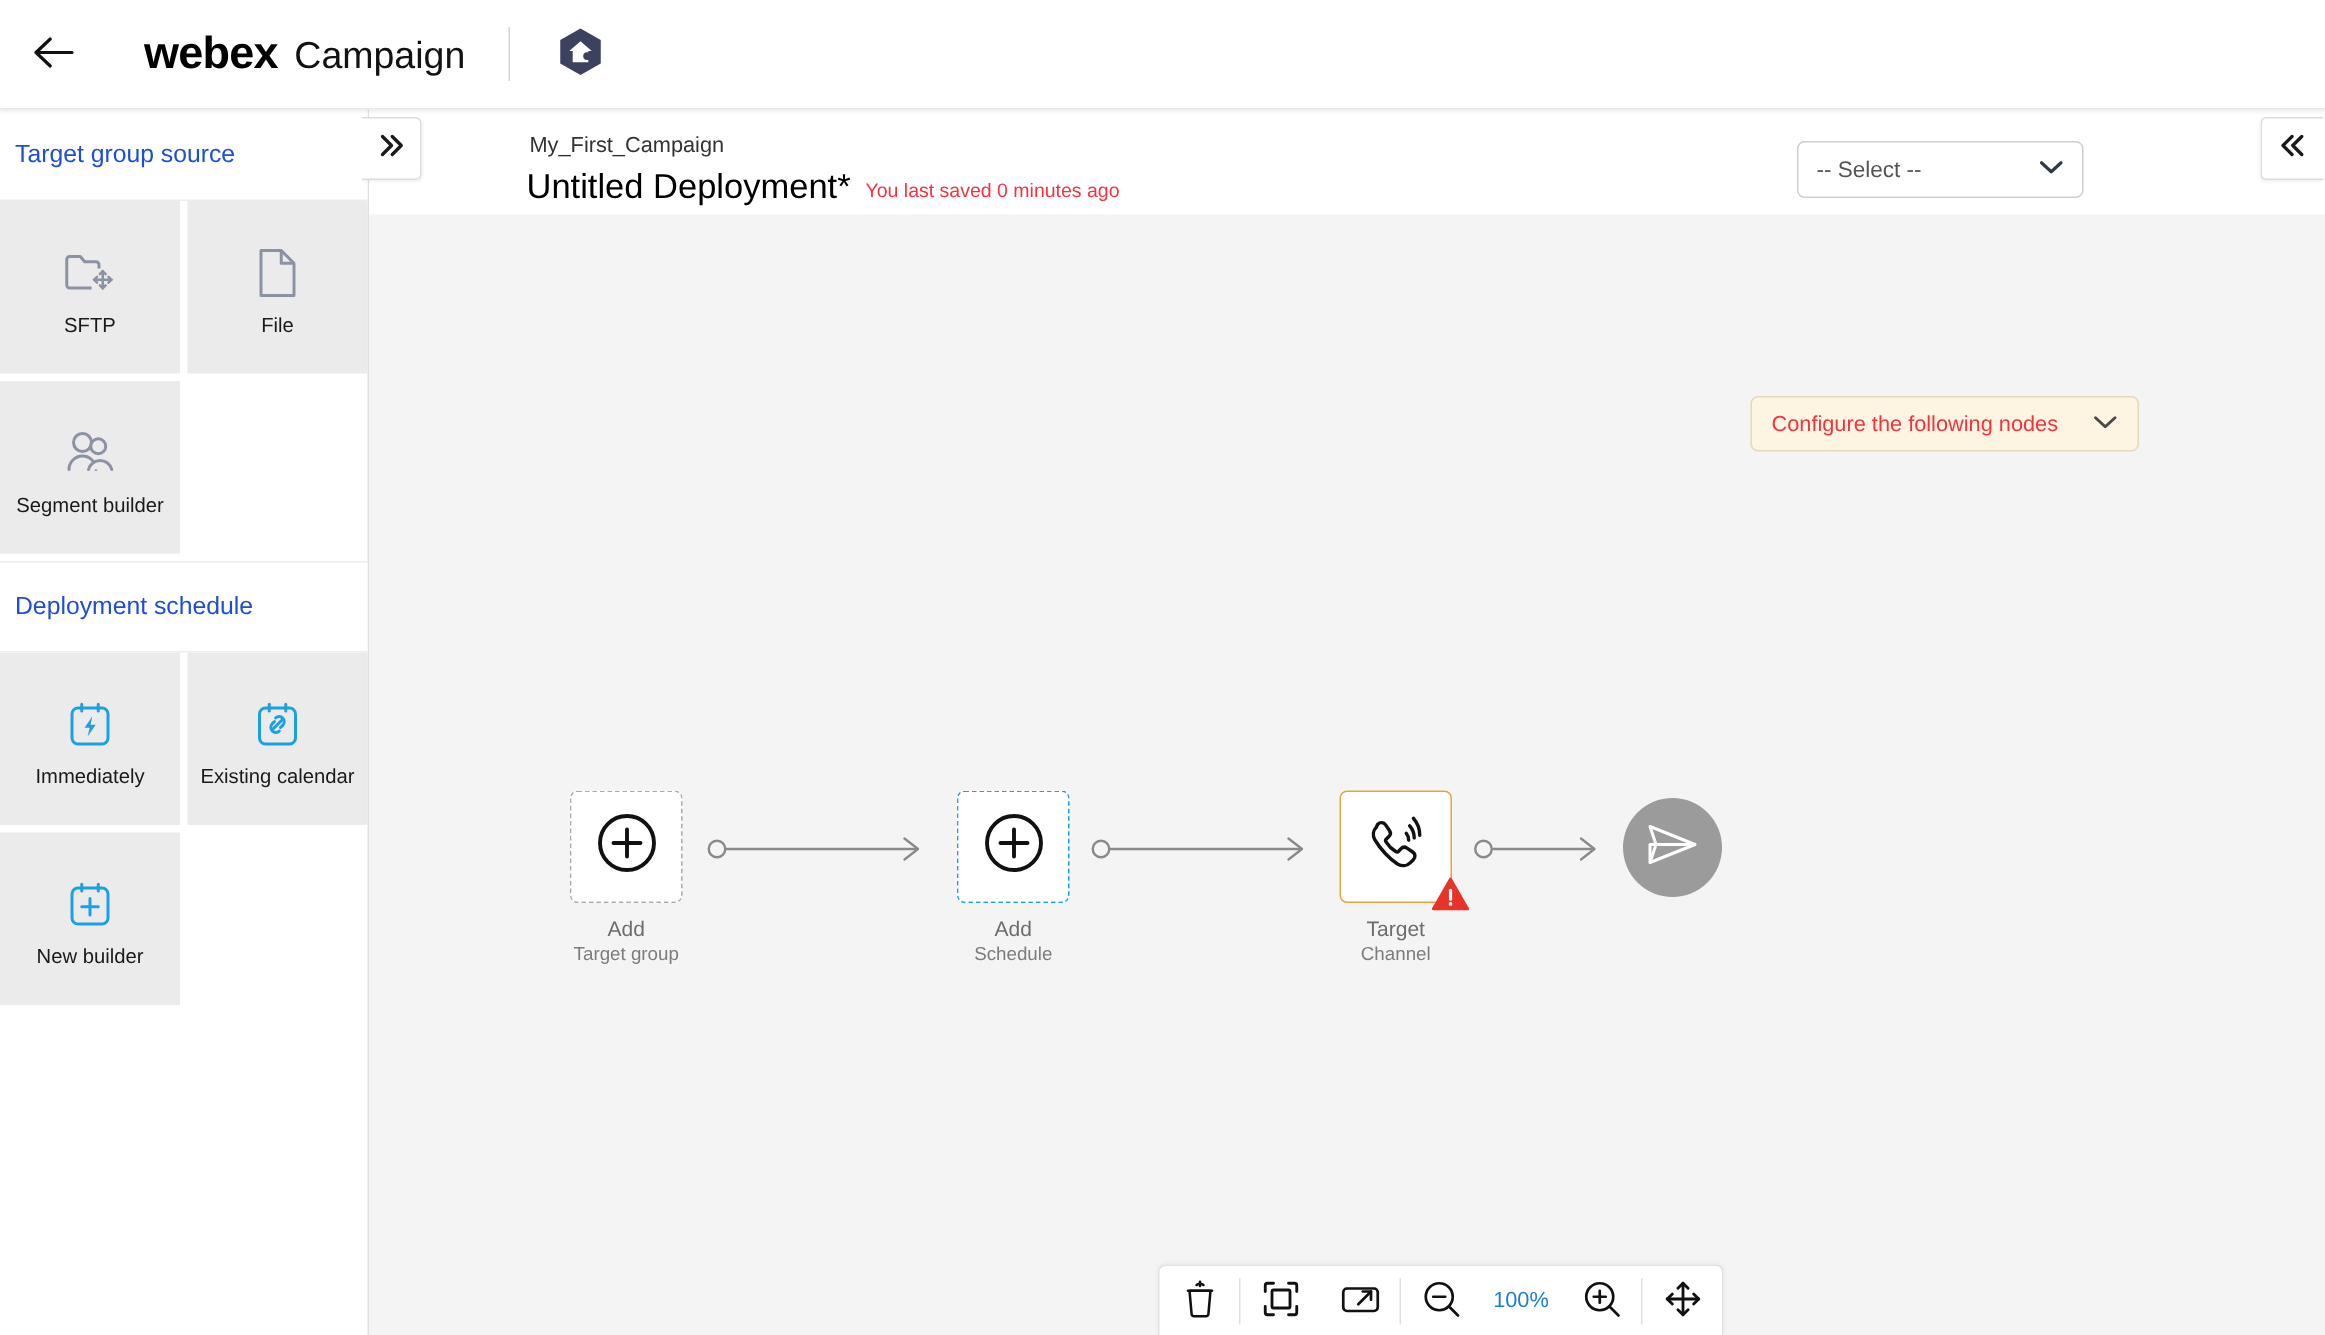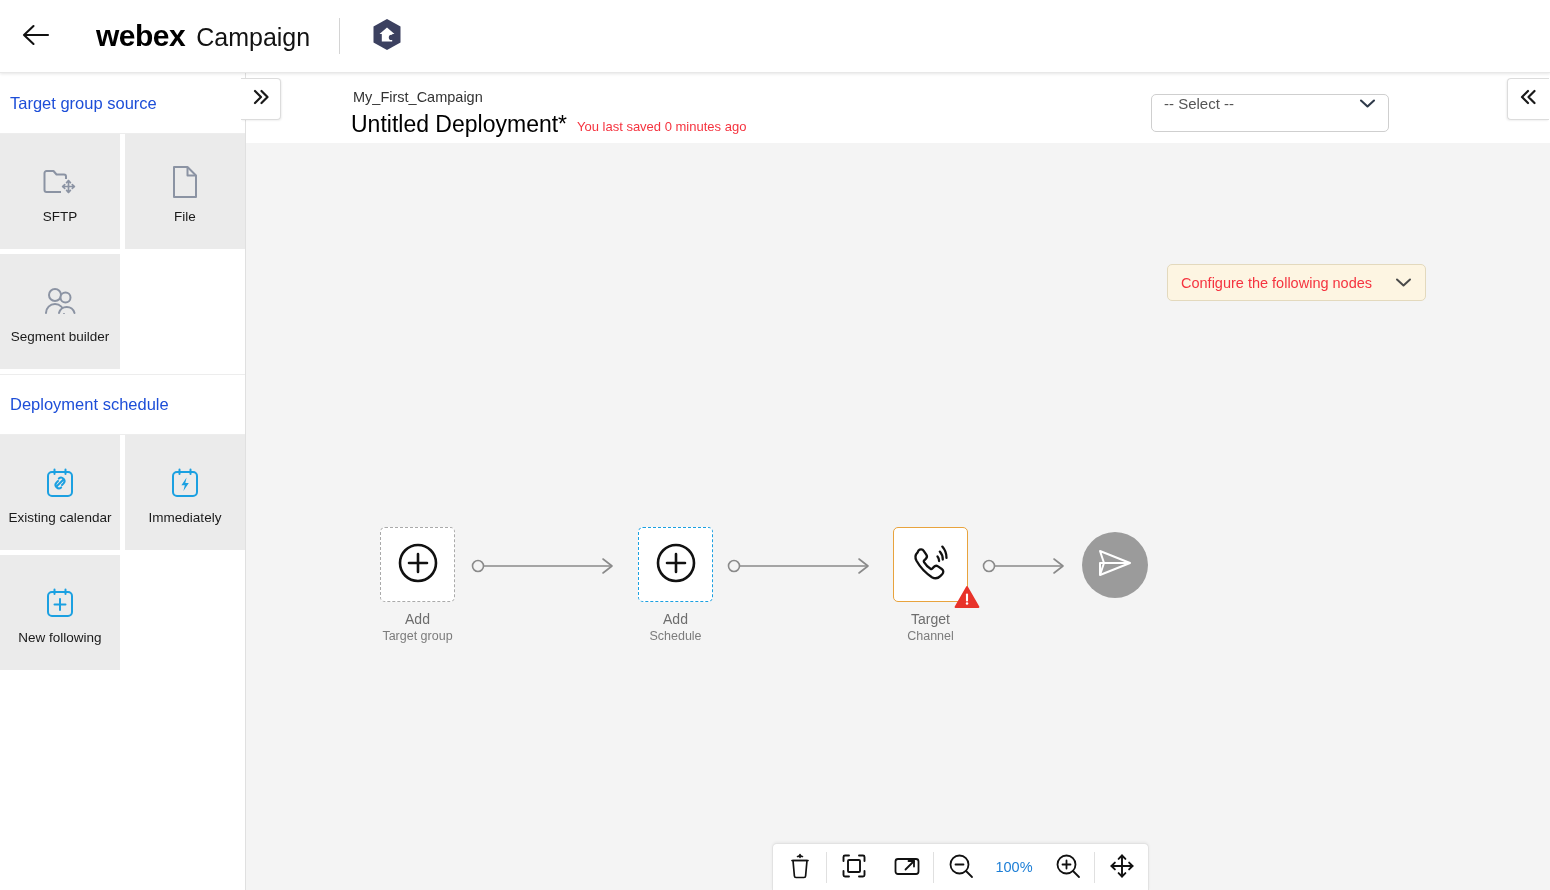--- a/index.html
+++ b/index.html
@@ -73,22 +73,22 @@
   }
 
   
   .main { position: absolute; top: 73px; left: 246px; width: 1304px; height: 817px; background: #fff; }
   .main-header { position: relative; height: 70px; background: #fff; }
   .camp-name { position: absolute; left: 107px; top: 16px; font-size: 14.5px; color: #333; }
   .depl-title { position: absolute; left: 105px; top: 38px; font-size: 23px; color: #000; font-weight: 400; }
   .saved-note { position: absolute; left: 331px; top: 46px; font-size: 13px; color: #f5333f; }
   .select-box {
     position: absolute; right: 161px; top: 21px;
-    width: 238px; height: 38px; border: 1px solid #cfcfcf; border-radius: 5px;
-    background: #fff; display: flex; padding: 0 12px;
+    width: 191px; height: 38px; border: 1px solid #cfcfcf; border-radius: 5px;
+    background: #fff; display: flex; align-items: center; padding: 0 12px;
     cursor: pointer;
   }
   .select-value { font-size: 15px; color: #555; flex: 1; }
 
   
   .canvas {
     position: absolute; top: 70px; left: 0; width: 1304px; height: 747px;
     background: #f4f4f4; overflow: hidden;
   }
   .warn-banner {
@@ -212,48 +212,48 @@
     </div>
 
     <div class="side-section-title" style="border-top:1px solid #ededed;">Deployment schedule</div>
     <div class="tile-grid">
 
       <div class="tile">
         <span class="tile-icon">
           <svg width="30" height="32" viewBox="0 0 30 32">
             <rect x="3" y="5" width="24" height="24" rx="4" fill="none" stroke="#1ba0e1" stroke-width="2"></rect>
             <path d="M9.5 2.5 V7 M20.5 2.5 V7" stroke="#1ba0e1" stroke-width="2" stroke-linecap="round"></path>
+            <path d="M16.6 10.5 L11.4 18.2 H14.8 L13.4 24 L18.8 16.1 H15.3 Z" fill="#1ba0e1"></path>
+          </svg>
+        </span>
+        <span class="tile-label">Immediately</span>
+      </div>
+
+      <div class="tile">
+        <span class="tile-icon">
+          <svg width="30" height="32" viewBox="0 0 30 32">
+            <rect x="3" y="5" width="24" height="24" rx="4" fill="none" stroke="#1ba0e1" stroke-width="2"></rect>
+            <path d="M9.5 2.5 V7 M20.5 2.5 V7" stroke="#1ba0e1" stroke-width="2" stroke-linecap="round"></path>
             <path d="M11.5 19.5 L18.5 12.5" stroke="#1ba0e1" stroke-width="2" stroke-linecap="round"></path>
             <path d="M13.8 11.6 a3.4 3.4 0 0 1 4.8 4.8 l-1.6 1.6" fill="none" stroke="#1ba0e1" stroke-width="2" stroke-linecap="round"></path>
             <path d="M16.2 20.4 a3.4 3.4 0 0 1-4.8-4.8 l1.6-1.6" fill="none" stroke="#1ba0e1" stroke-width="2" stroke-linecap="round"></path>
           </svg>
         </span>
         <span class="tile-label">Existing calendar</span>
-      </div>
-
-      <div class="tile">
-        <span class="tile-icon">
-          <svg width="30" height="32" viewBox="0 0 30 32">
-            <rect x="3" y="5" width="24" height="24" rx="4" fill="none" stroke="#1ba0e1" stroke-width="2"></rect>
-            <path d="M9.5 2.5 V7 M20.5 2.5 V7" stroke="#1ba0e1" stroke-width="2" stroke-linecap="round"></path>
-            <path d="M16.6 10.5 L11.4 18.2 H14.8 L13.4 24 L18.8 16.1 H15.3 Z" fill="#1ba0e1"></path>
-          </svg>
-        </span>
-        <span class="tile-label">Immediately</span>
       </div>
 
       <div class="tile">
         <span class="tile-icon">
           <svg width="30" height="32" viewBox="0 0 30 32">
             <rect x="3" y="5" width="24" height="24" rx="4" fill="none" stroke="#1ba0e1" stroke-width="2"></rect>
             <path d="M9.5 2.5 V7 M20.5 2.5 V7" stroke="#1ba0e1" stroke-width="2" stroke-linecap="round"></path>
             <path d="M15 12 V23 M9.5 17.5 H20.5" stroke="#1ba0e1" stroke-width="2" stroke-linecap="round"></path>
           </svg>
         </span>
-        <span class="tile-label">New following</span>
+        <span class="tile-label">New builder</span>
       </div>
     </div>
   </div>
 
   <div class="expand-handle">
     <span>
       <svg width="22" height="20" viewBox="0 0 22 20">
         <path d="M5 4 L11 10 L5 16 M11.5 4 L17.5 10 L11.5 16" fill="none" stroke="#1a1a1a" stroke-width="2.2" stroke-linecap="round" stroke-linejoin="round"></path>
       </svg>
     </span>

